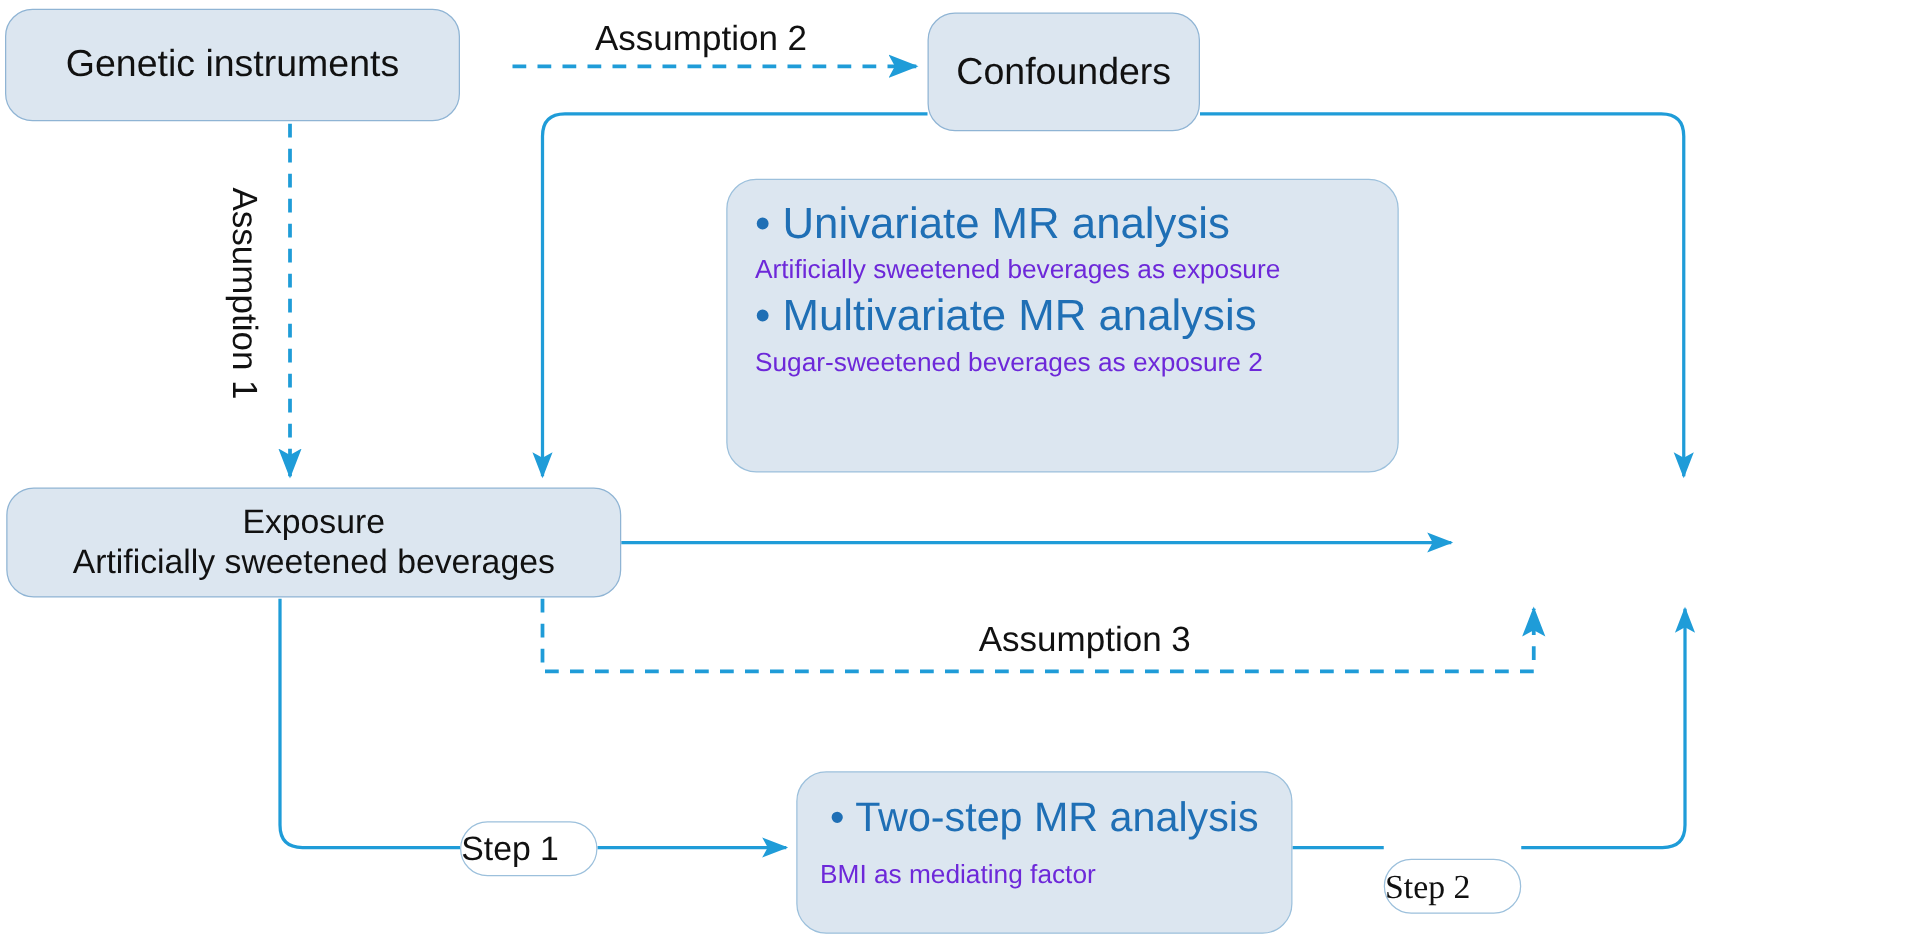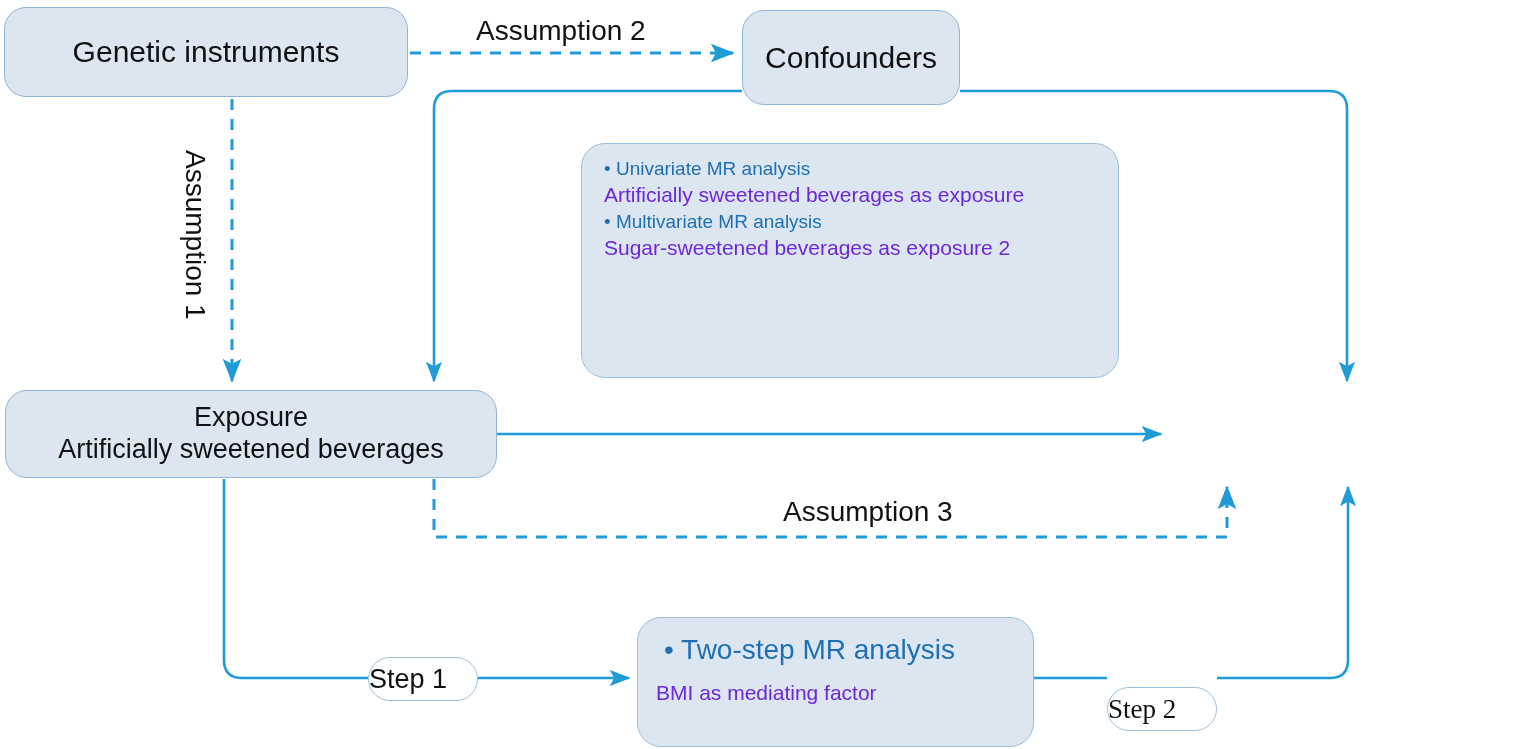--- a/index.html
+++ b/index.html
@@ -3,31 +3,31 @@
 <meta charset="utf-8">
 <style>
   html,body{margin:0;padding:0;background:#ffffff;}
   body{font-family:"Liberation Sans","DejaVu Sans",sans-serif;}
   #stage{position:relative;width:1535px;height:749px;background:#fff;overflow:hidden;}
   svg#wires{position:absolute;left:0;top:0;width:1535px;height:749px;}
   .node{position:absolute;box-sizing:border-box;background:#dce6f0;border:1.6px solid #8fb4d4;
         border-radius:22px;display:flex;flex-direction:column;align-items:center;
         justify-content:center;color:#111;}
   .node .line{line-height:1.18;white-space:nowrap;}
-  #node-genetic{left:4px;top:7px;width:404px;height:90px;font-size:30px;}
+  #node-genetic{left:4px;top:7px;width:364px;height:90px;font-size:30px;}
   #node-confounders{left:742px;top:10px;width:218px;height:95px;font-size:30px;}
   #node-exposure{left:5px;top:390px;width:492px;height:88px;font-size:27px;}
   #node-outcome{left:1169px;top:390px;width:366px;height:88px;font-size:27px;}
   .mrbox{position:absolute;box-sizing:border-box;background:#dce6f0;border:1.6px solid #9cc0dc;
          border-radius:24px;}
   #node-mr{left:581px;top:143px;width:538px;height:235px;padding:12px 20px 10px 22px;}
   #node-twostep{left:637px;top:617px;width:397px;height:130px;padding:14px 18px;}
-  .mr-head{color:#1f6fb5;font-size:19px;line-height:1.32;white-space:nowrap;}
+  .mr-head{color:#1f6fb5;font-size:35px;line-height:1.32;white-space:nowrap;}
   .mr-sub{color:#6d28d9;font-size:21px;line-height:1.34;white-space:nowrap;}
-  #node-twostep .mr-head{font-size:28px;text-align:left;padding-left:8px;}
+  #node-twostep .mr-head{font-size:33px;text-align:left;padding-left:8px;}
   #node-twostep .mr-sub{font-size:21px;text-align:left;padding-top:10px;}
   .pill{position:absolute;box-sizing:border-box;background:#ffffff;border:1.4px solid #9cc0dc;
         border-radius:26px;display:flex;align-items:center;
         font-size:27px;color:#111;}
   #pill-step1{left:368px;top:657px;width:110px;height:44px;}
   #pill-step2{left:1107px;top:687px;width:110px;height:44px;font-family:Liberation Serif, serif;}
   .edgelabel{position:absolute;font-size:28px;color:#111;white-space:nowrap;background:#fff;padding:0 4px;}
   #lbl-a2{left:472px;top:15px;}
   #lbl-a3{left:779px;top:496px;}
   #lbl-a1{left:211px;top:150px;transform-origin:left top;transform:rotate(90deg);

